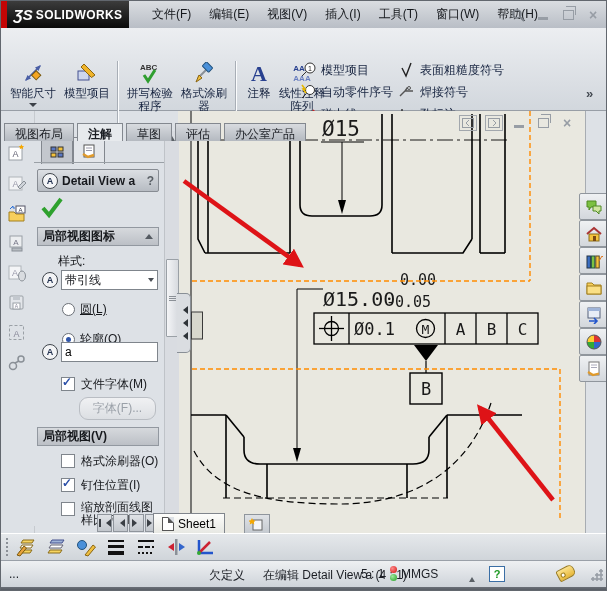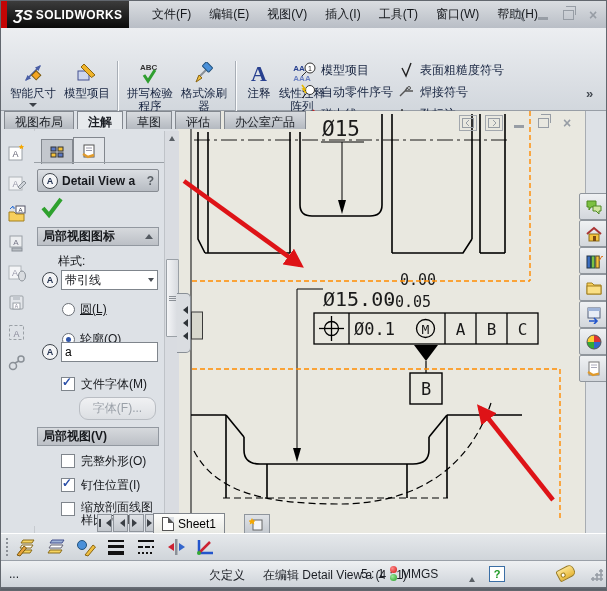--- a/index.html
+++ b/index.html
@@ -24,21 +24,21 @@
   .bigrow{left:4px;top:31px;display:flex;align-items:flex-start;}
   .bigbtn{display:flex;flex-direction:column;align-items:center;font-size:11.5px;line-height:13px;color:#16233f;text-align:center;padding:1px 2px;}
   .bigicon{height:26px;display:flex;align-items:center;justify-content:center;margin-bottom:1px;}
   .vsep{width:1px;height:68px;background:#a8aeb6;border-right:1px solid #fbfcfd;margin:2px 4px 0 4px;}
   .caret-dn{width:0;height:0;border:4px solid transparent;border-top:4px solid #3c4148;margin-top:3px;}
   .tcol{position:absolute;top:34px;display:flex;flex-direction:column;gap:6px;}
   .titem{display:flex;align-items:center;gap:5px;font-size:12px;color:#16233f;height:16px;}
   .overflow{left:585px;top:58px;font-size:13px;font-weight:bold;color:#444a52;}
   
   .cmdtabs{left:3px;top:110px;height:20px;display:flex;gap:3px;z-index:6;}
-  .ctab{padding:2px 10px 0 10px;font-size:12px;color:#1b1e24;background:linear-gradient(#d8dbdf,#b4b9c0);border:1px solid #83888f;border-bottom:none;height:18px;box-sizing:border-box;}
+  .ctab{padding:2px 10px 0 10px;font-size:12px;color:#1b1e24;background:linear-gradient(#d8dbdf,#b4b9c0);border:1px solid #83888f;border-bottom:none;height:18px;box-sizing:border-box;margin-top:12px;}
   .ctab.active{background:#e7eaed;font-weight:bold;}
   
   .lstrip{left:0;top:110px;width:33px;height:422px;background:#dde1e6;border-right:1px solid #c6cacf;z-index:2;}
   .ldots{left:7px;top:132px;width:18px;height:3px;border-top:2px dotted #8b9097;}
   .lcol{left:4px;top:140px;display:flex;flex-direction:column;gap:7px;z-index:3;}
   .pico{width:24px;height:23px;display:flex;align-items:center;justify-content:center;}
   
   .pm{left:33px;top:130px;width:130px;height:395px;background:#dde1e6;z-index:4;overflow:hidden;font-size:12px;color:#17191d;}
   .pmtab{position:absolute;width:30px;height:24px;background:#c3c7cd;border:1px solid #82878e;border-bottom:none;display:flex;align-items:center;justify-content:center;}
   .pmtab.active{background:#e3e6ea;height:26px;}
@@ -509,21 +509,21 @@
       <span>文件字体(M)</span>
     </div>
     <div class="fontbtn">字体(F)...</div>
 
     <div class="ghdr" style="top:296px">
       <span>局部视图(V)</span>
     </div>
 
     <div class="cbrow" style="left:27px;top:322px">
       <span class="cbox"></span>
-      <span>完整外形(O)</span>
+      <span>格式涂刷器(O)</span>
     </div>
     <div class="cbrow" style="left:27px;top:346px">
       <span class="cbox on"></span>
       <span>钉住位置(I)</span>
     </div>
     <div class="cbrow" style="left:27px;top:370px;width:92px">
       <span class="cbox"></span>
       <span style="line-height:13px">缩放剖面线图样比例(N)</span>
     </div>
   </div>

